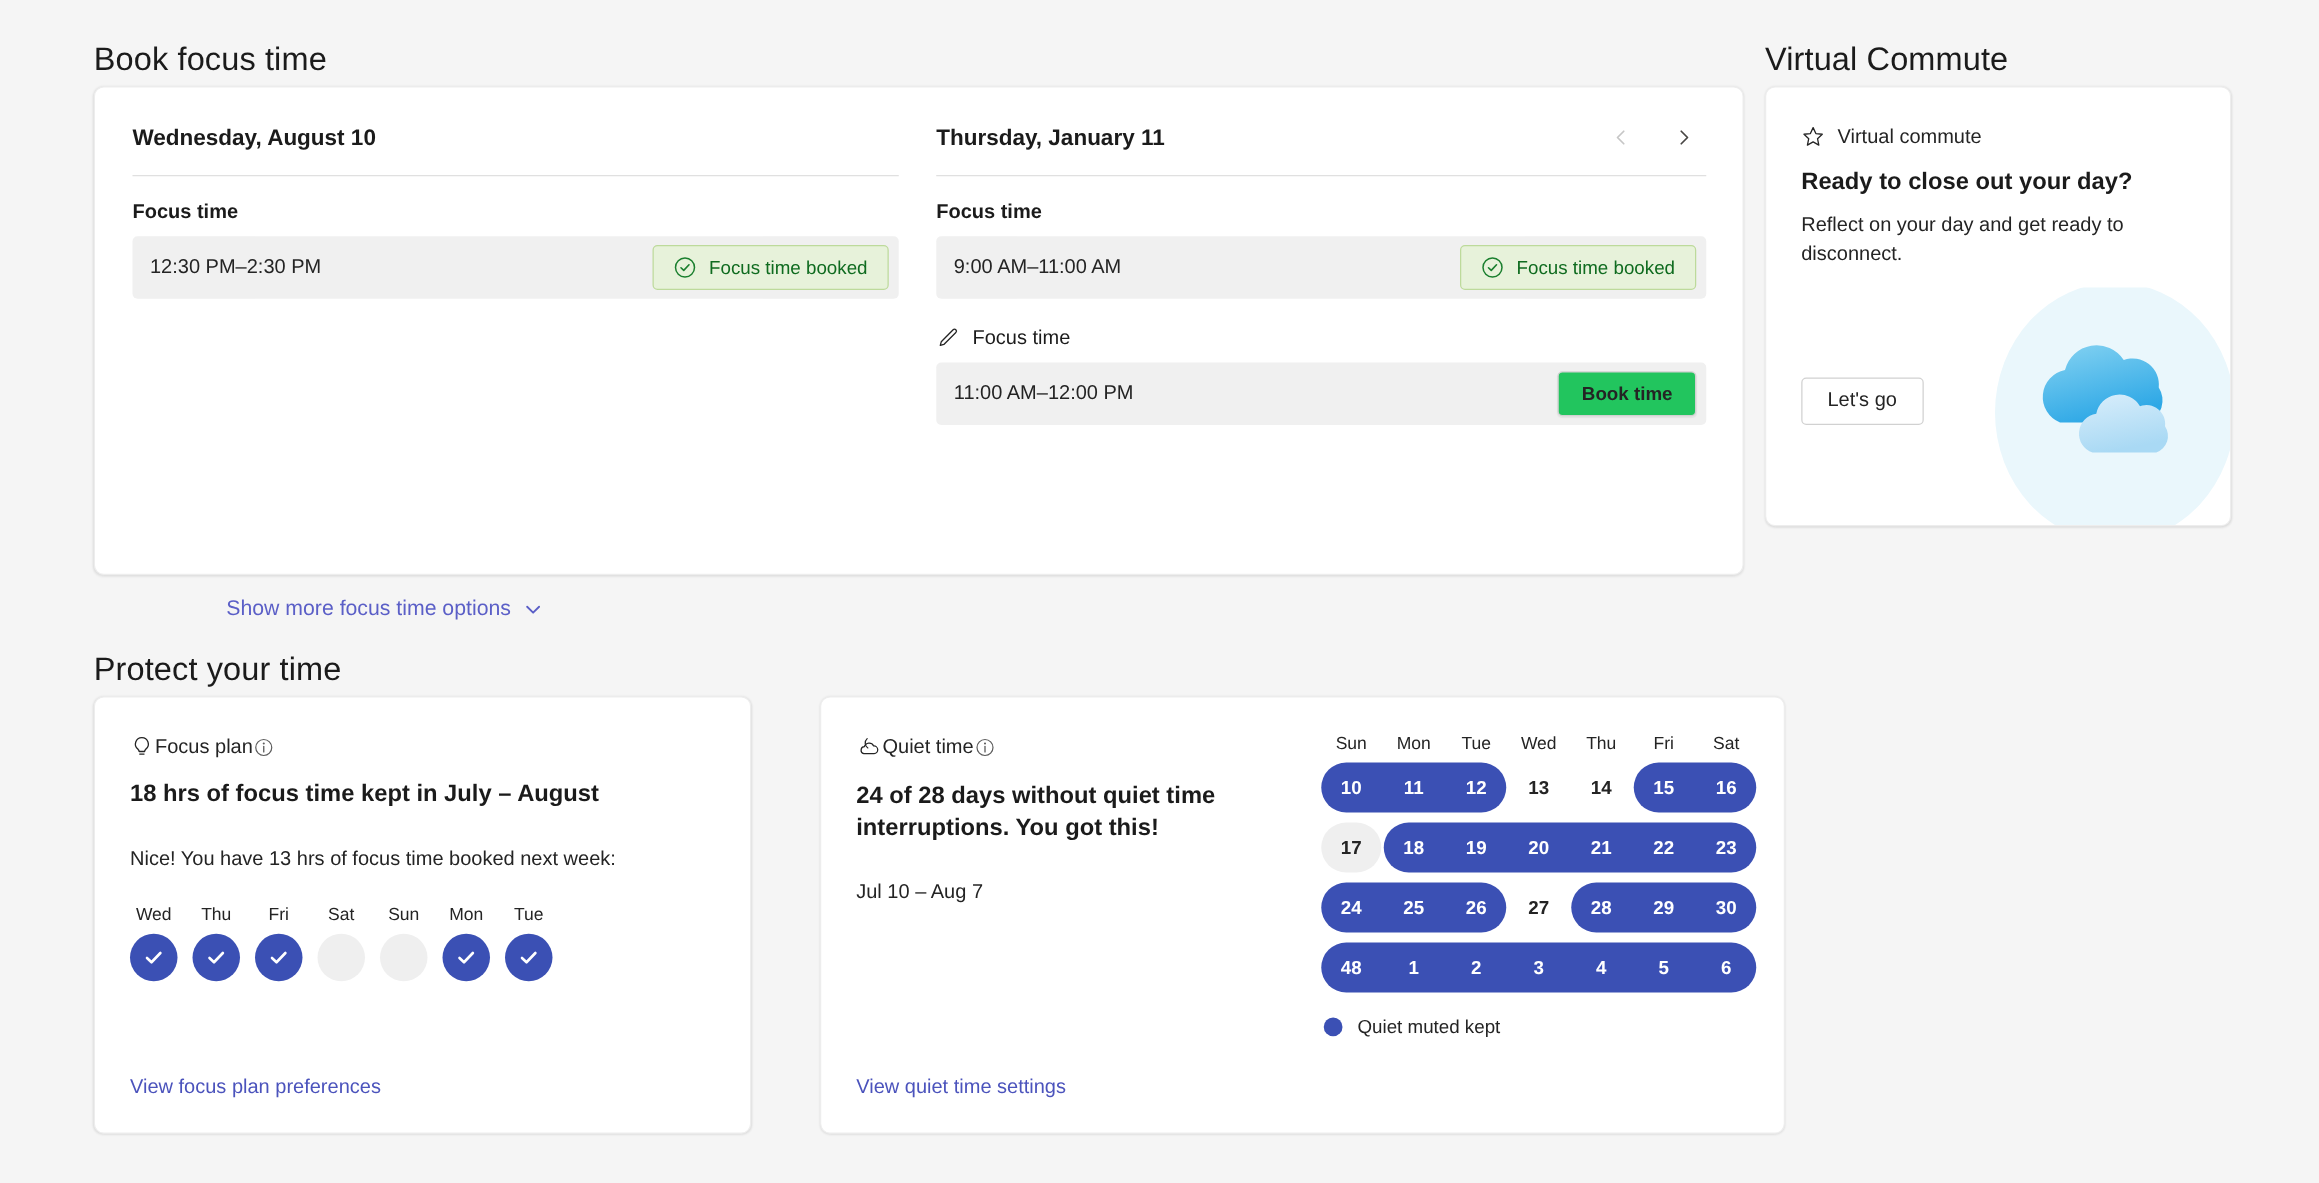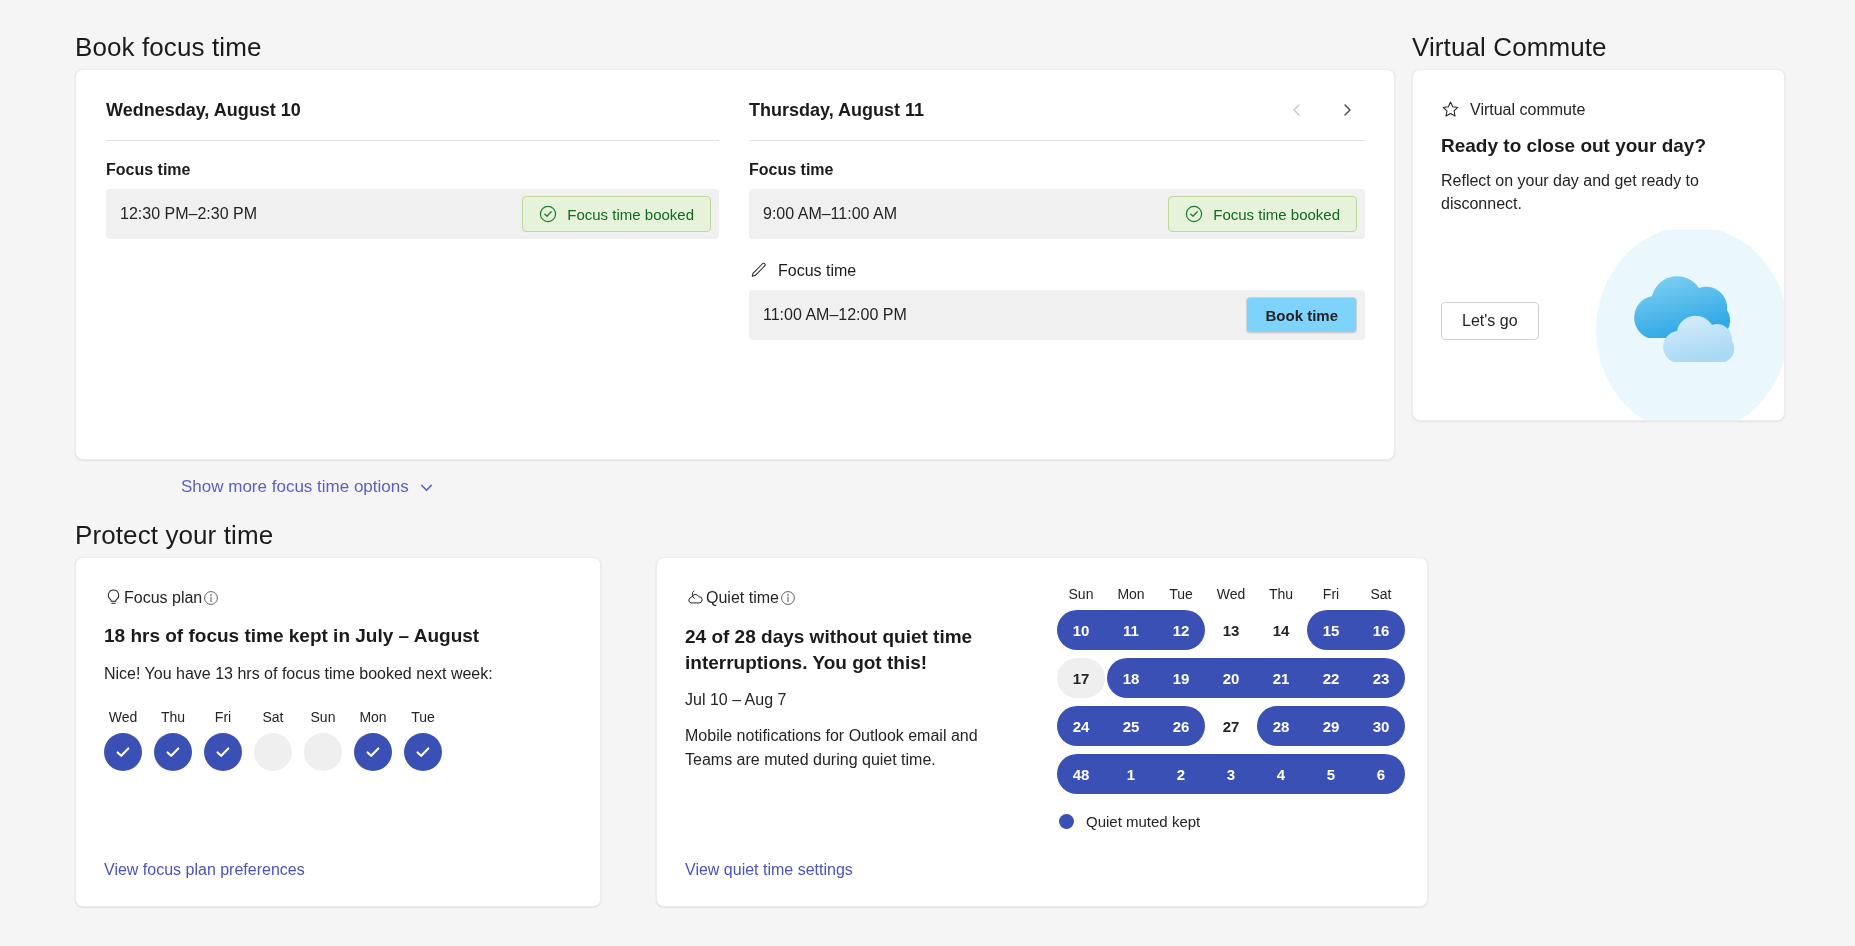--- a/index.html
+++ b/index.html
@@ -89,21 +89,21 @@
     color: #0f6b1f;
     border-radius: 4px;
     height: 36px;
     padding: 0 16px;
     font-size: 15px;
     white-space: nowrap;
   }
   .booked-badge svg { flex: none; }
 
   .book-time-btn {
-    background: #7dd3fc;
+    background: #22c55e;
     border: 1px solid #d1d1d1;
     border-radius: 4px;
     height: 36px;
     padding: 0 18px;
     font-size: 15px;
     font-weight: 600;
     color: #242424;
     cursor: pointer;
     font-family: inherit;
     box-shadow: 0 1px 1px rgba(0,0,0,.06);
@@ -144,21 +144,21 @@
   
   .pcard-inner { padding: 30px 28px; height: 100%; position: relative; }
   .pc-kicker {
     display: flex; align-items: center; gap: 1px;
     font-size: 16px; color: #242424;
   }
   .pc-heading {
     margin-top: 16px; font-size: 19px; font-weight: 700; color: #1b1b1b;
     line-height: 1.35;
   }
-  .pc-sub { margin-top: 13px; font-size: 16px; color: #242424; line-height: 1.45; }
+  .pc-sub { margin-top: 27px; font-size: 16px; color: #242424; line-height: 1.45; }
   .pc-sub2 { margin-top: 13px; font-size: 16px; color: #242424; line-height: 1.45; max-width: 340px; }
   .pc-link {
     position: absolute; left: 28px; bottom: 27px;
     color: #4b53bc; font-size: 16px; cursor: pointer; text-decoration: none;
   }
 
   
   .days-strip { display: flex; gap: 12px; margin-top: 24px; }
   .day-cell { width: 38px; text-align: center; }
   .day-abbr { font-size: 14px; color: #242424; margin-bottom: 8px; display: block; }
@@ -226,21 +226,21 @@
             <circle cx="9" cy="9" r="7.6" stroke="#1a7f2e" stroke-width="1.2"></circle>
             <path d="M5.8 9.2 L8 11.3 L12.2 6.8" stroke="#1a7f2e" stroke-width="1.3" fill="none" stroke-linecap="round" stroke-linejoin="round"></path>
           </svg>
           <span>Focus time booked</span>
         </span>
       </div>
     </div>
 
     <div class="day-col" id="col-thu">
       <div class="day-header-row">
-        <div class="day-title">Thursday, August 11</div>
+        <div class="day-title">Thursday, January 11</div>
         <div class="nav-arrows">
           <button class="nav-btn nav-prev">
             <svg width="16" height="16" viewBox="0 0 16 16" fill="none">
               <path d="M10 3 L5 8 L10 13" stroke-width="1.4" stroke-linecap="round" stroke-linejoin="round"></path>
             </svg>
           </button>
           <button class="nav-btn nav-next">
             <svg width="16" height="16" viewBox="0 0 16 16" fill="none">
               <path d="M6 3 L11 8 L6 13" stroke-width="1.4" stroke-linecap="round" stroke-linejoin="round"></path>
             </svg>
@@ -410,21 +410,20 @@
           <span>Quiet time</span>
           <svg class="info-icon" width="16" height="16" viewBox="0 0 18 18" fill="none">
             <circle cx="9" cy="9" r="7.2" stroke="#5d5d5d" stroke-width="1.1"></circle>
             <circle cx="9" cy="5.4" r=".95" fill="#5d5d5d"></circle>
             <path d="M9 8 v5" stroke="#5d5d5d" stroke-width="1.2" stroke-linecap="round"></path>
           </svg>
         </div>
 
         <div class="pc-heading">24 of 28 days without quiet time interruptions. You got this!</div>
         <div class="pc-sub">Jul 10 – Aug 7</div>
-        <div class="pc-sub2">Mobile notifications for Outlook email and Teams are muted during quiet time.</div>
       </div>
 
       <div class="calendar">
         <div class="cal-head" id="cal-head">
             <div>Sun</div>
             <div>Mon</div>
             <div>Tue</div>
             <div>Wed</div>
             <div>Thu</div>
             <div>Fri</div>

